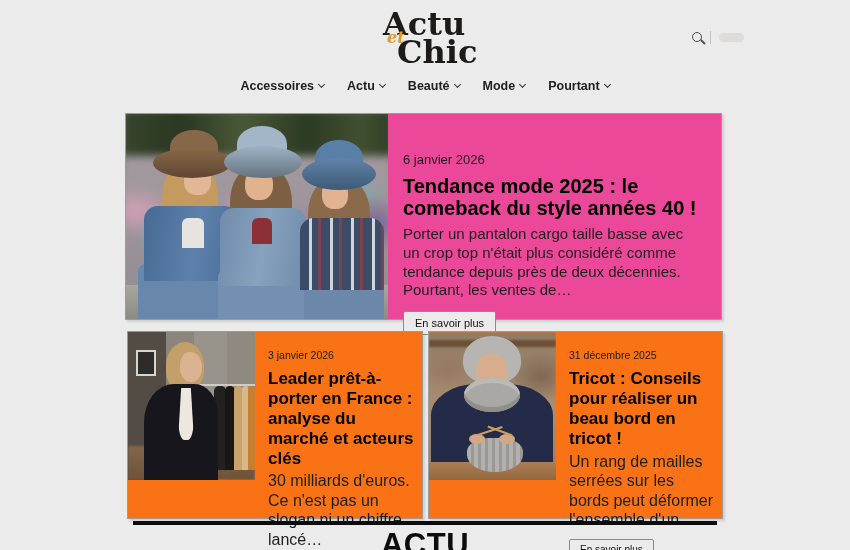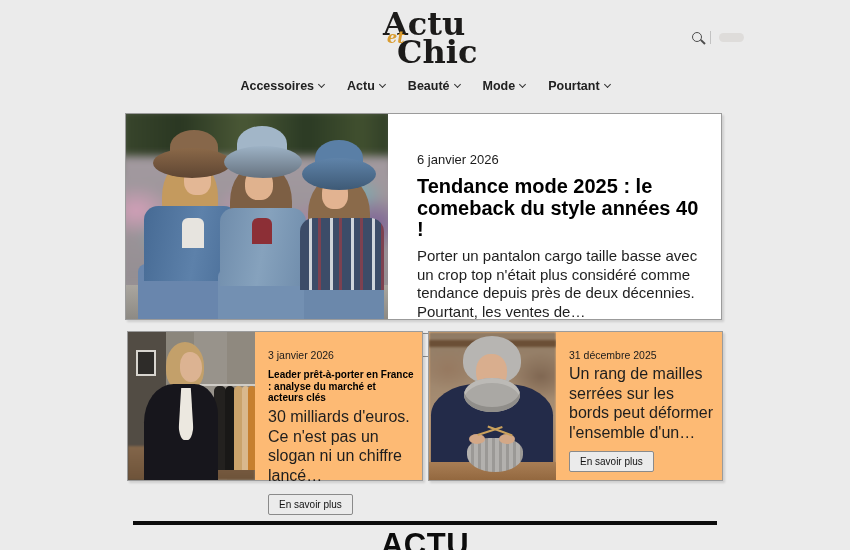--- a/index.html
+++ b/index.html
@@ -37,22 +37,22 @@
     display:flex; align-items:center; gap:8px; height:16px; }
   .mag { width:10px; height:10px; border:1.7px solid #4d4d4d; border-radius:50%;
     position:relative; cursor:pointer; }
   .mag::after { content:""; position:absolute; width:6px; height:1.7px;
     background:#4d4d4d; transform:rotate(45deg); right:-5px; bottom:-2px; }
   .vdiv { width:1px; height:13px; background:#c2c2c2; }
   .pill { width:25px; height:9px; border-radius:5px; background:#dedcda; cursor:pointer; }
 
   
   .hero-card { position:absolute; left:125px; top:113px; width:597px; height:207px;
-    background:#ffffff; border:1px solid #9b9b9b; box-shadow:2px 2px 2px rgba(0,0,0,.12);
-    display:flex;gap:14px; }
+    background:#ec4899; border:1px solid #9b9b9b; box-shadow:2px 2px 2px rgba(0,0,0,.12);
+    display:flex; }
   .hero-content { flex:1; padding:38px 18px 0 15px; }
   .post-date { font-size:13px; color:#1b1b1b; }
   .hero-title { font-size:20px; font-weight:bold; line-height:1.08;
     margin-top:9px; color:#000; cursor:pointer; }
   .hero-excerpt { font-size:15px; line-height:1.25; margin-top:6px; color:#1e1e1e; }
   .btn { display:inline-block; margin-top:11px; font-size:11px; color:#111;
     background:#ebebeb; border:1px solid #8a8a8a; border-radius:2px;
     padding:5px 11px; cursor:pointer; }
 
   
@@ -76,28 +76,28 @@
   .pp { position:absolute; }
   .hair { position:absolute; border-radius:46%; }
   .hat-dome { position:absolute; border-radius:55% 55% 38% 38%; }
   .hat-brim { position:absolute; border-radius:50%; }
   .face { position:absolute; border-radius:48% 48% 42% 42%; }
   .torso { position:absolute; border-radius:14px 14px 0 0; }
   .inner-top { position:absolute; border-radius:6px 6px 0 0; }
   .legs { position:absolute; border-radius:8px 8px 0 0; }
 
   
-  .card { position:absolute; top:331px; height:150px; background:#fdba74;
+  .card { position:absolute; top:331px; height:188px; background:#f97316;
     border:1px solid #9b9b9b; box-shadow:2px 2px 2px rgba(0,0,0,.12); display:flex; }
   .card-1 { left:127px; width:296px; }
   .card-2 { left:428px; width:295px; }
   .card-img { position:relative; width:127px; height:148px; overflow:hidden; flex-shrink:0; cursor:pointer; }
   .card-content { flex:1; padding:17px 8px 0 13px; }
   .card-date { font-size:10.5px; color:#1b1b1b; }
-  .card-title { font-size:10px; font-weight:bold; line-height:1.17;
+  .card-title { font-size:17px; font-weight:bold; line-height:1.17;
     margin-top:8px; color:#000; cursor:pointer; }
   .card-excerpt { font-size:16px; line-height:1.22; margin-top:3px; color:#1e1e1e; }
   .btn-sm { display:inline-block; margin-top:9px; font-size:10px; color:#111;
     background:#ebebeb; border:1px solid #8a8a8a; border-radius:2px;
     padding:4px 10px; cursor:pointer; }
 
   
   .st-bg { position:absolute; inset:0;
     background:linear-gradient(90deg,#524c44 0 30%,#8b867c 30% 52%,#98938b 52% 78%,#8f897f 78%);
     }
@@ -264,19 +264,20 @@
     <div class="kn-scarf"></div>
     <div class="kn-table"></div>
     <div class="kn-work"></div>
     <div class="kn-hand" style="left:40px;top:102px;"></div>
     <div class="kn-hand" style="left:70px;top:102px;"></div>
     <div class="kn-needle" style="left:48px;top:98px;transform:rotate(-18deg);"></div>
     <div class="kn-needle" style="left:58px;top:98px;transform:rotate(20deg);"></div>
   </div>
   <div class="card-content">
     <div class="card-date">31 décembre 2025</div>
+    <h2 class="card-title">Tricot : Conseils pour réaliser un beau bord en tricot !</h2>
     <p class="card-excerpt">Un rang de mailles serrées sur les bords peut déformer l'ensemble d'un…</p>
     <button class="btn-sm">En savoir plus</button>
   </div>
 </article>
 
 <div class="section-rule"></div>
 <div class="section-title">ACTU</div>
 
 </body></html>

